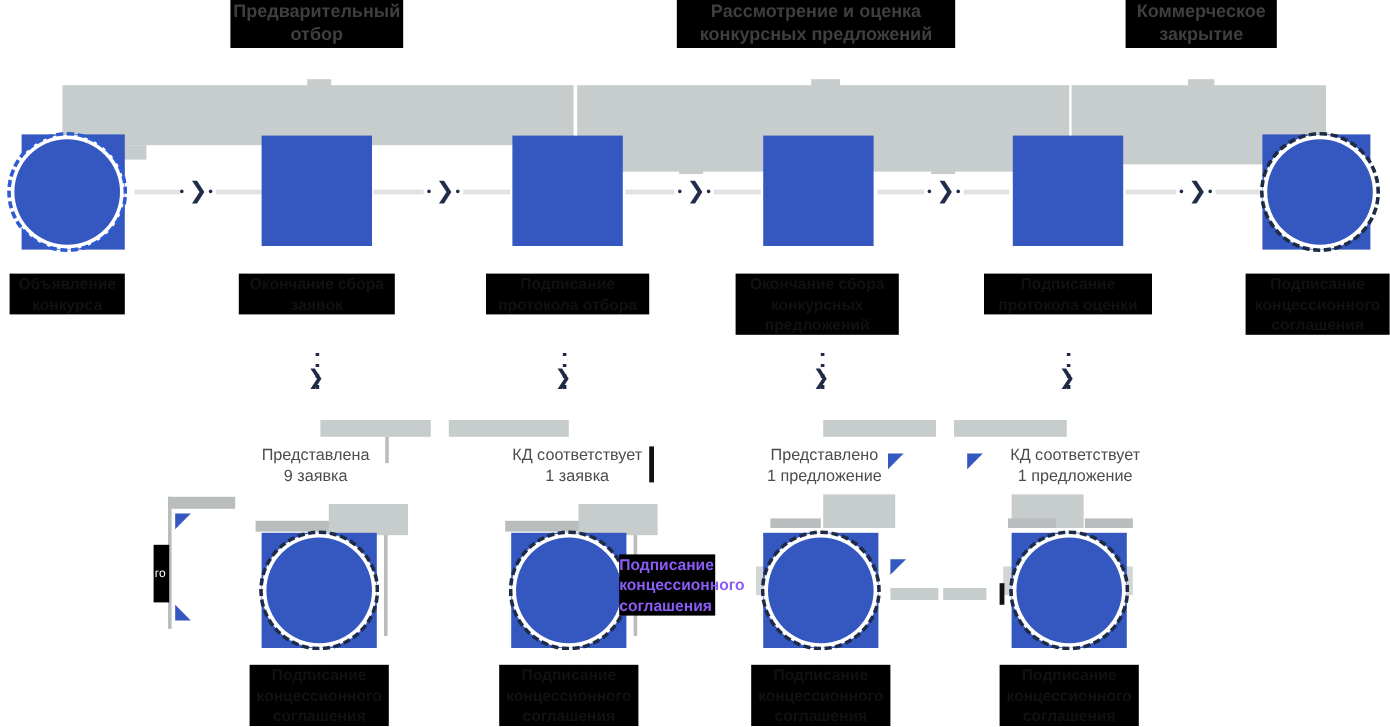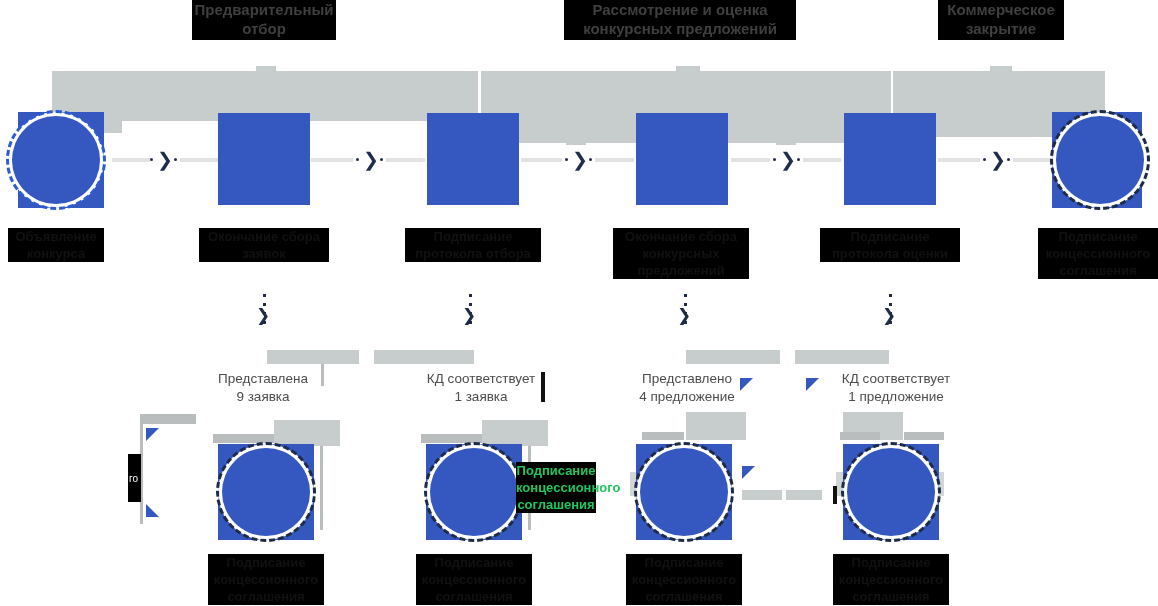--- a/index.html
+++ b/index.html
@@ -122,23 +122,23 @@
   .tri-tr{border-left:13px solid #3457c0;border-top:13px solid transparent;}
   .barblk{position:absolute;background:#000000;}
   .barblk span{
     position:absolute;left:1px;top:50%;transform:translateY(-50%);
     color:#ffffff;font-size:10px;line-height:11px;
   }
   .thinline{position:absolute;background:#b9bdbd;}
   .vblk{position:absolute;background:#111111;}
   .ovl-label{
     position:absolute;
-    text-align:center;
+    text-align:left;
     font-size:13px;line-height:17px;font-weight:700;
-    color:#22c55e;background:#000000;white-space:pre-line;
+    color:#8b5cf6;background:#000000;white-space:pre-line;
   }
 </style>
 </head>
 <body>
 
 <div id="stage">
 
   <div class="phase-label" style="left:192px;top:-2px;width:144px;padding:2px 0;">Предварительный
 отбор</div>
 
@@ -277,21 +277,21 @@
 
   <div class="ovl-label" style="left:516px;top:462px;width:80px;">Подписание
 концессионного
 соглашения</div>
 
   <div class="vdash" style="left:684px;top:294px;height:34px;"></div>
   <div class="vchev" style="left:677px;top:307px;">❯</div>
   <div class="plate" style="left:686px;top:350px;width:94px;height:14px;"></div>
   <div class="tri tri-br" style="left:740px;top:378px;"></div>
   <div class="cond" style="left:613px;top:370px;width:148px;">Представлено
-4 предложение</div>
+1 предложение</div>
 
   <div class="plate" style="left:686px;top:412px;width:60px;height:28px;"></div>
   <div class="thinline" style="left:642px;top:432px;width:42px;height:8px;"></div>
   <div class="plate-l" style="left:630px;top:472px;width:26px;height:24px;"></div>
   <div class="tri tri-br" style="left:742px;top:466px;"></div>
   <div class="plate" style="left:742px;top:490px;width:40px;height:10px;"></div>
   <div class="plate" style="left:786px;top:490px;width:36px;height:10px;"></div>
 
   <div class="circ-wrap" style="left:636px;top:444px;width:96px;height:96px;">
     <div class="circ-sq" style="left:0px;top:0px;width:96px;height:96px;"></div>

